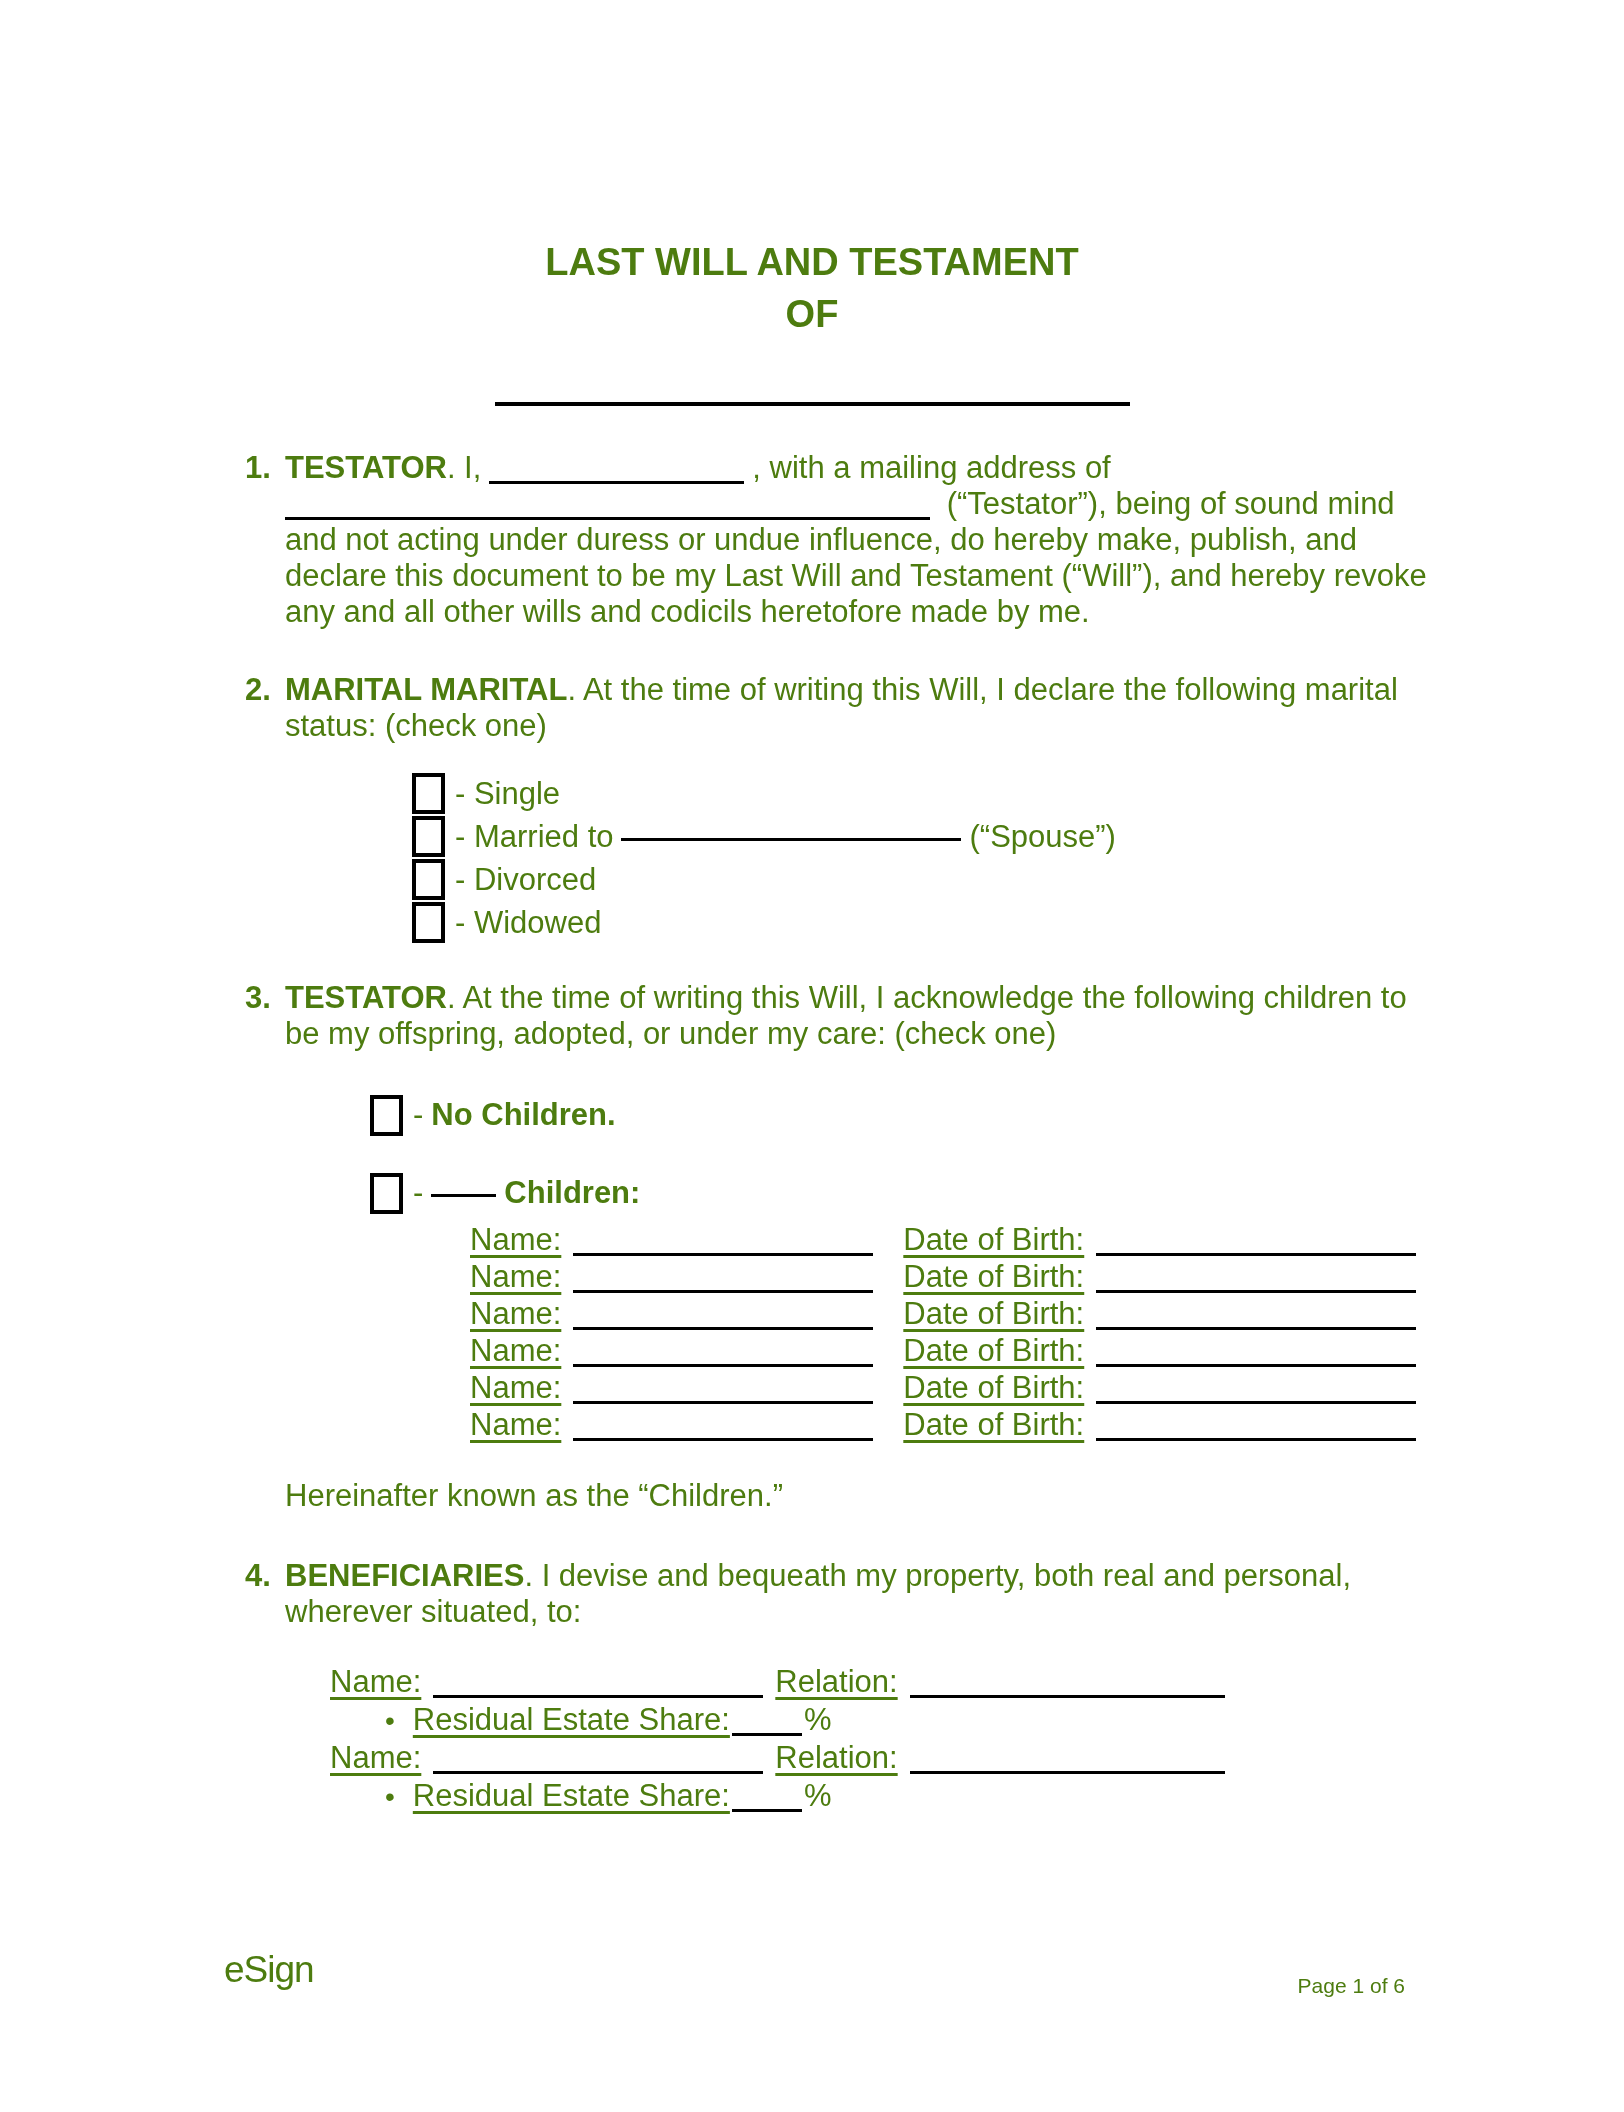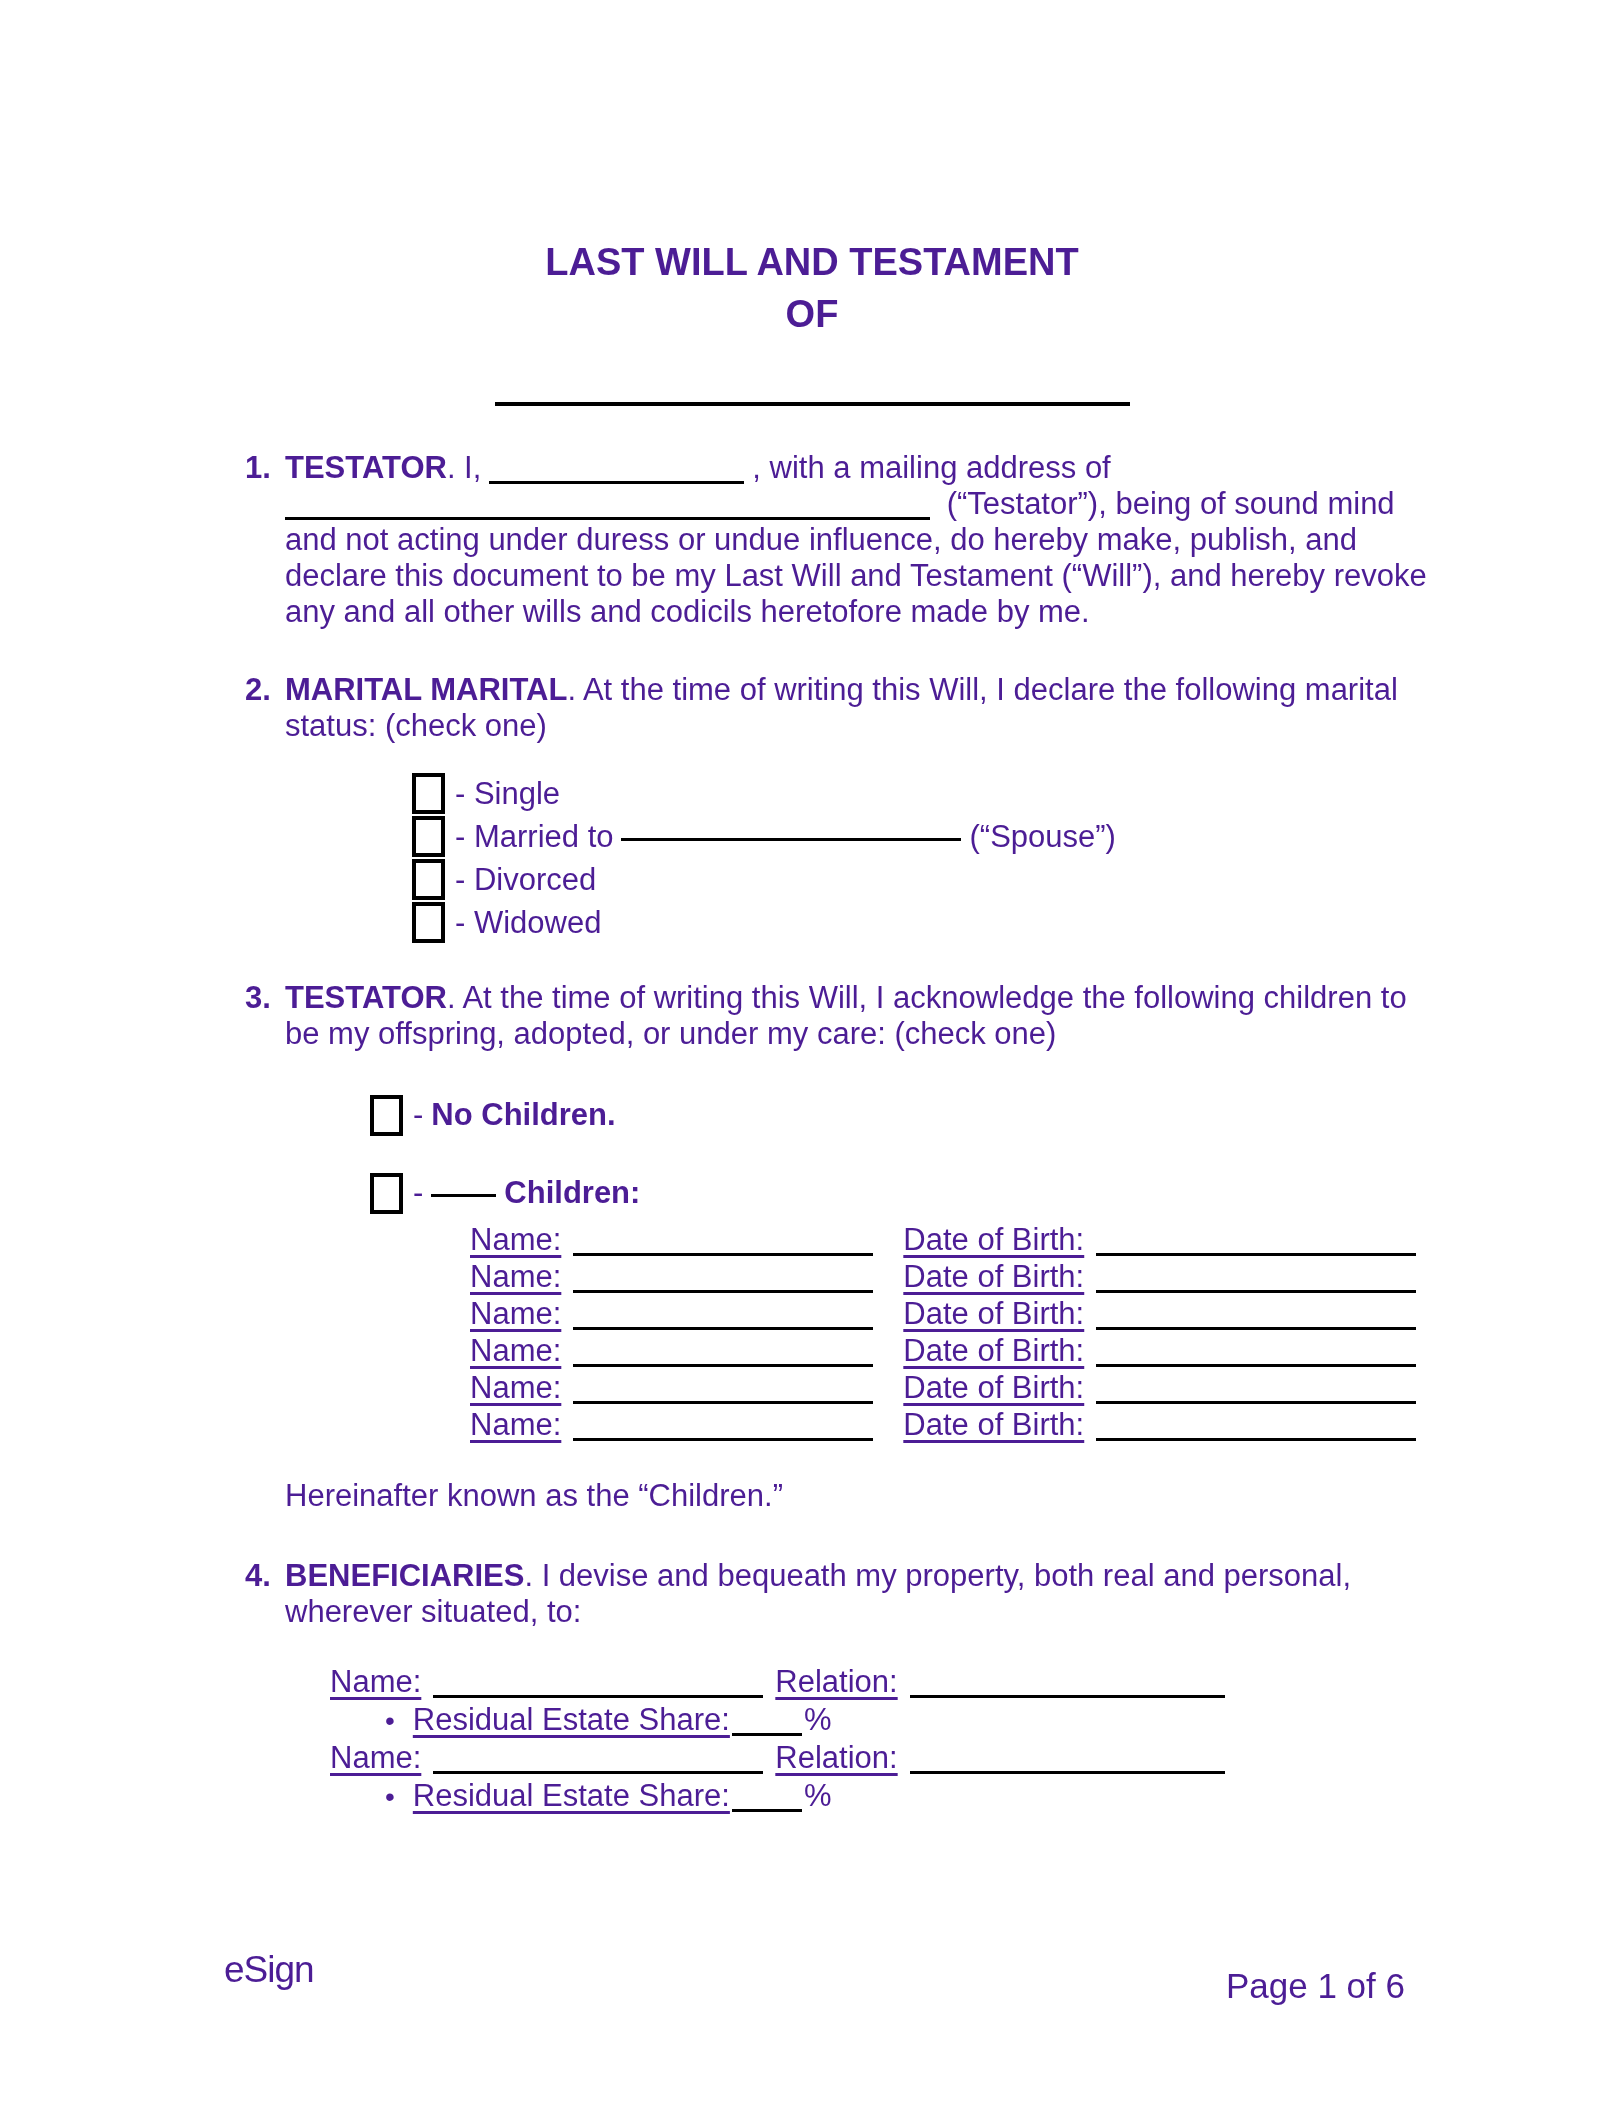--- a/index.html
+++ b/index.html
@@ -5,21 +5,21 @@
   * { margin:0; padding:0; box-sizing:border-box; }
   html,body { background:#e8e8e8; }
   .page {
     position:relative;
     width:1624px; height:2112px;
     background:#ffffff;
     margin:0 auto;
     font-family:"Liberation Sans", sans-serif;
     font-size:31px;
     line-height:36px;
-    color:#4c1d95;
+    color:#4d7c0f;
     overflow:hidden;
   }
   .b { font-weight:bold; }
   .ul { text-decoration:underline; text-decoration-thickness:3px; text-underline-offset:5px; }
   
   .bl {
     display:inline-block;
     height:8px;
     border-bottom:3px solid #000;
     vertical-align:-6px;
@@ -67,21 +67,21 @@
   .ben-share-row { height:38px; margin-left:55px; white-space:nowrap; }
   .ben-share-row .share-label { margin-left:18px; }
   .ben-share-row .bl { margin:0 2px; }
   .bullet { display:inline-block; font-size:28px; }
   .footer-brand {
     position:absolute; left:224px; top:1952px;
     font-size:37px; font-weight:normal; letter-spacing:-1px;
   }
   .footer-page {
     position:absolute; right:219px; top:1968px;
-    font-size:35px;
+    font-size:21px;
   }
 </style>
 </head>
 <body>
 
 <div class="page">
 
   <div class="doc-title">
     <div>LAST WILL AND TESTAMENT</div>
     <div>OF</div>

